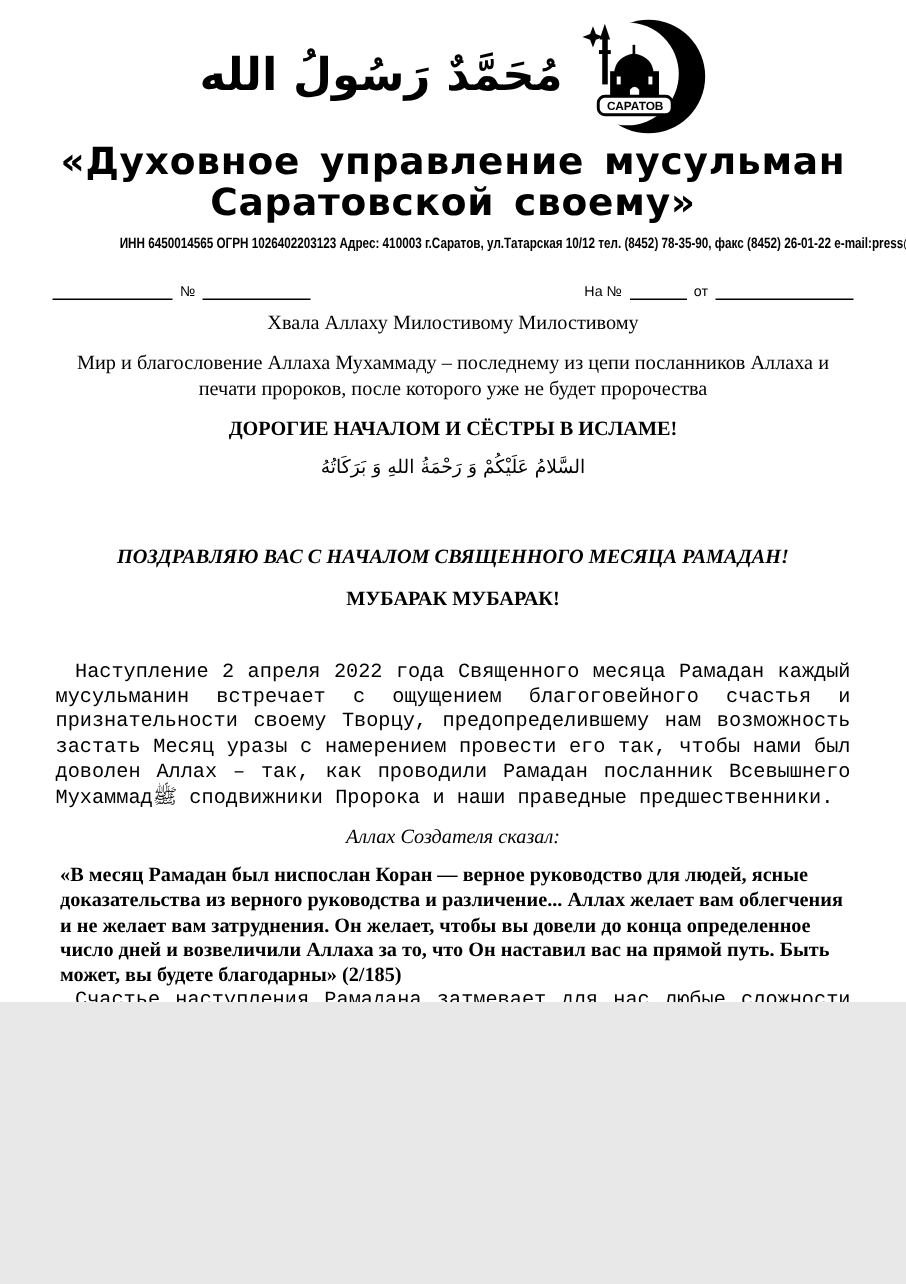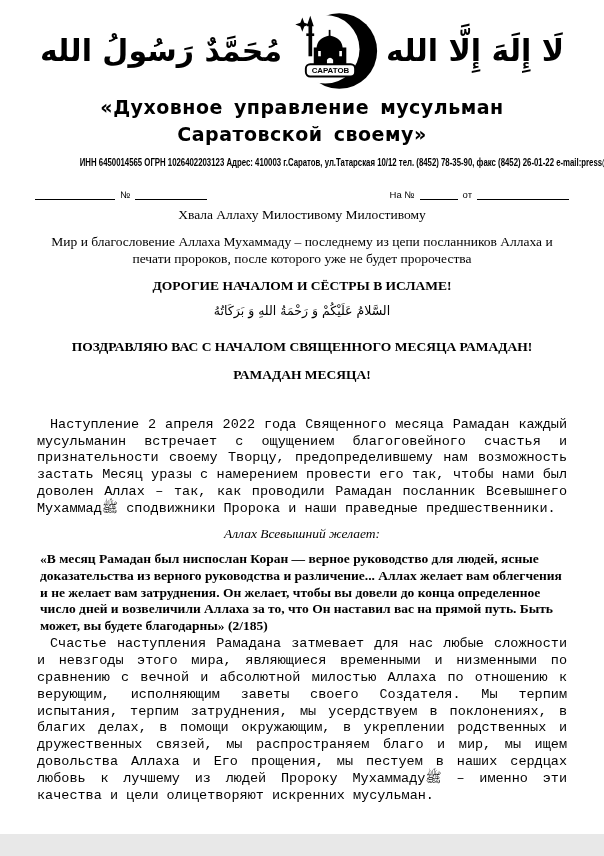--- a/index.html
+++ b/index.html
@@ -1,18 +1,18 @@
 <!DOCTYPE html>
 <html><head>
 <meta charset="utf-8">
 <style>
   html,body{margin:0;padding:0;background:#e8e8e8;}
   .page{
     position:relative;
-    width:604px;height:834px;
+    width:604px;height:668px;
     margin:0 auto;
     background:#ffffff;
     color:#000;
     font-family:"Liberation Serif", serif;
     overflow:hidden;
     box-shadow:0 0 4px rgba(0,0,0,.25);
   }
   
   .header-band{
     display:flex;align-items:center;justify-content:center;
@@ -27,21 +27,21 @@
   .arabic-left{text-align:right;}
   .arabic-right{text-align:left;}
   .logo{width:88px;height:88px;flex:0 0 auto;}
   .org-type{
     text-align:center;font-family:"Liberation Sans", sans-serif;
     font-size:11.5px;margin-top:2px;
   }
   .org-name{
     text-align:center;
     font-family:"DejaVu Sans", sans-serif;
-    font-weight:bold;font-size:19px;line-height:27px;
+    font-weight:bold;font-size:25px;line-height:27px;
     letter-spacing:.5px;word-spacing:4px;
   }
   .contact-line{
     text-align:center;margin-top:4px;white-space:nowrap;
   }
   .contact-line span{
     display:inline-block;
     font-family:"Liberation Sans", sans-serif;
     font-weight:bold;font-size:10px;
     transform:scaleX(.78);transform-origin:center;
@@ -62,21 +62,21 @@
     font-size:17px;line-height:30px;direction:rtl;
   }
   .center-line{text-align:center;font-size:13.5px;line-height:16.8px;}
   .praise{margin-top:7px;}
   .blessing{margin:10px auto 0;max-width:540px;}
   .salutation{margin-top:11px;font-weight:bold;}
   .arabic-salam{
     margin-top:7px;text-align:center;direction:rtl;
     font-family:"DejaVu Sans", sans-serif;font-size:12.5px;line-height:17px;
   }
-  .congrats1{margin-top:20px;font-weight:bold;}
+  .congrats1{margin-top:44px;font-weight:bold;font-style:italic;}
   .congrats2{margin-top:11px;font-weight:bold;}
   .para{
     margin:0 37px;text-align:justify;text-indent:13px;
     font-size:13.5px;line-height:16.8px;font-family:Liberation Mono, monospace;
   }
   .p1{margin-top:33px;}
   .quote-intro{margin-top:8px;font-style:italic;}
   .quran-quote{
     margin:9px 40px 0;font-weight:bold;
     font-size:13.5px;line-height:16.6px;
@@ -109,21 +109,20 @@
           <path d="M42 68 L42 60 Q45.5 55.5 49 60 L49 68 Z" fill="#fff"></path>
           <rect x="32" y="50" width="3" height="6" fill="#fff"></rect>
           <rect x="56" y="50" width="3" height="6" fill="#fff"></rect>
         </g>
 
         <rect x="18" y="65" width="56" height="14" rx="5" fill="#fff" stroke="#000" stroke-width="2.2"></rect>
         <text x="46" y="75.5" text-anchor="middle" font-family="Liberation Sans, sans-serif" font-size="9" font-weight="bold" fill="#000">САРАТОВ</text>
       </svg>
     </div>
 
-    <div class="arabic-callig arabic-right">لَا إِلَهَ إِلَّا الله</div>
   </div>
 
 
   <div class="org-name">
     <div>«Духовное управление мусульман</div>
     <div>Саратовской своему»</div>
   </div>
 
   <div class="contact-line">
     <span>ИНН 6450014565 ОГРН 1026402203123 Адрес: 410003 г.Саратов, ул.Татарская 10/12 тел. (8452) 78-35-90, факс (8452) 26-01-22 e-mail:press@dumso.ru</span>
@@ -147,23 +146,23 @@
   <div class="center-line praise">Хвала Аллаху Милостивому Милостивому</div>
 
   <div class="center-line blessing">Мир и благословение Аллаха Мухаммаду – последнему из цепи посланников Аллаха и печати пророков, после которого уже не будет пророчества</div>
 
   <div class="center-line salutation">ДОРОГИЕ НАЧАЛОМ И СЁСТРЫ В ИСЛАМЕ!</div>
 
   <div class="arabic-salam">السَّلامُ عَلَيْكُمْ وَ رَحْمَةُ اللهِ وَ بَرَكَاتُهُ</div>
 
   <div class="center-line congrats1">ПОЗДРАВЛЯЮ ВАС С НАЧАЛОМ СВЯЩЕННОГО МЕСЯЦА РАМАДАН!</div>
 
-  <div class="center-line congrats2">РАМАДАН МЕСЯЦА!</div>
+  <div class="center-line congrats2">МУБАРАК МУБАРАК!</div>
 
   <div class="para p1">Наступление 2 апреля 2022 года Священного месяца Рамадан каждый мусульманин встречает с ощущением благоговейного счастья и признательности своему Творцу, предопределившему нам возможность застать Месяц уразы с намерением провести его так, чтобы нами был доволен Аллах – так, как проводили Рамадан посланник Всевышнего Мухаммадﷺ сподвижники Пророка и наши праведные предшественники.</div>
 
-  <div class="center-line quote-intro">Аллах Всевышний желает:</div>
+  <div class="center-line quote-intro">Аллах Создателя сказал:</div>
 
   <div class="quran-quote">«В месяц Рамадан был ниспослан Коран — верное руководство для людей, ясные доказательства из верного руководства и различение... Аллах желает вам облегчения и не желает вам затруднения. Он желает, чтобы вы довели до конца определенное число дней и возвеличили Аллаха за то, что Он наставил вас на прямой путь. Быть может, вы будете благодарны» (2/185)</div>
 
   <div class="para p2">Счастье наступления Рамадана затмевает для нас любые сложности и невзгоды этого мира, являющиеся временными и низменными по сравнению с вечной и абсолютной милостью Аллаха по отношению к верующим, исполняющим заветы своего Создателя. Мы терпим испытания, терпим затруднения, мы усердствуем в поклонениях, в благих делах, в помощи окружающим, в укреплении родственных и дружественных связей, мы распространяем благо и мир, мы ищем довольства Аллаха и Его прощения, мы пестуем в наших сердцах любовь к лучшему из людей Пророку Мухаммадуﷺ – именно эти качества и цели олицетворяют искренних мусульман.</div>
 
 </div>
 
 </body></html>

